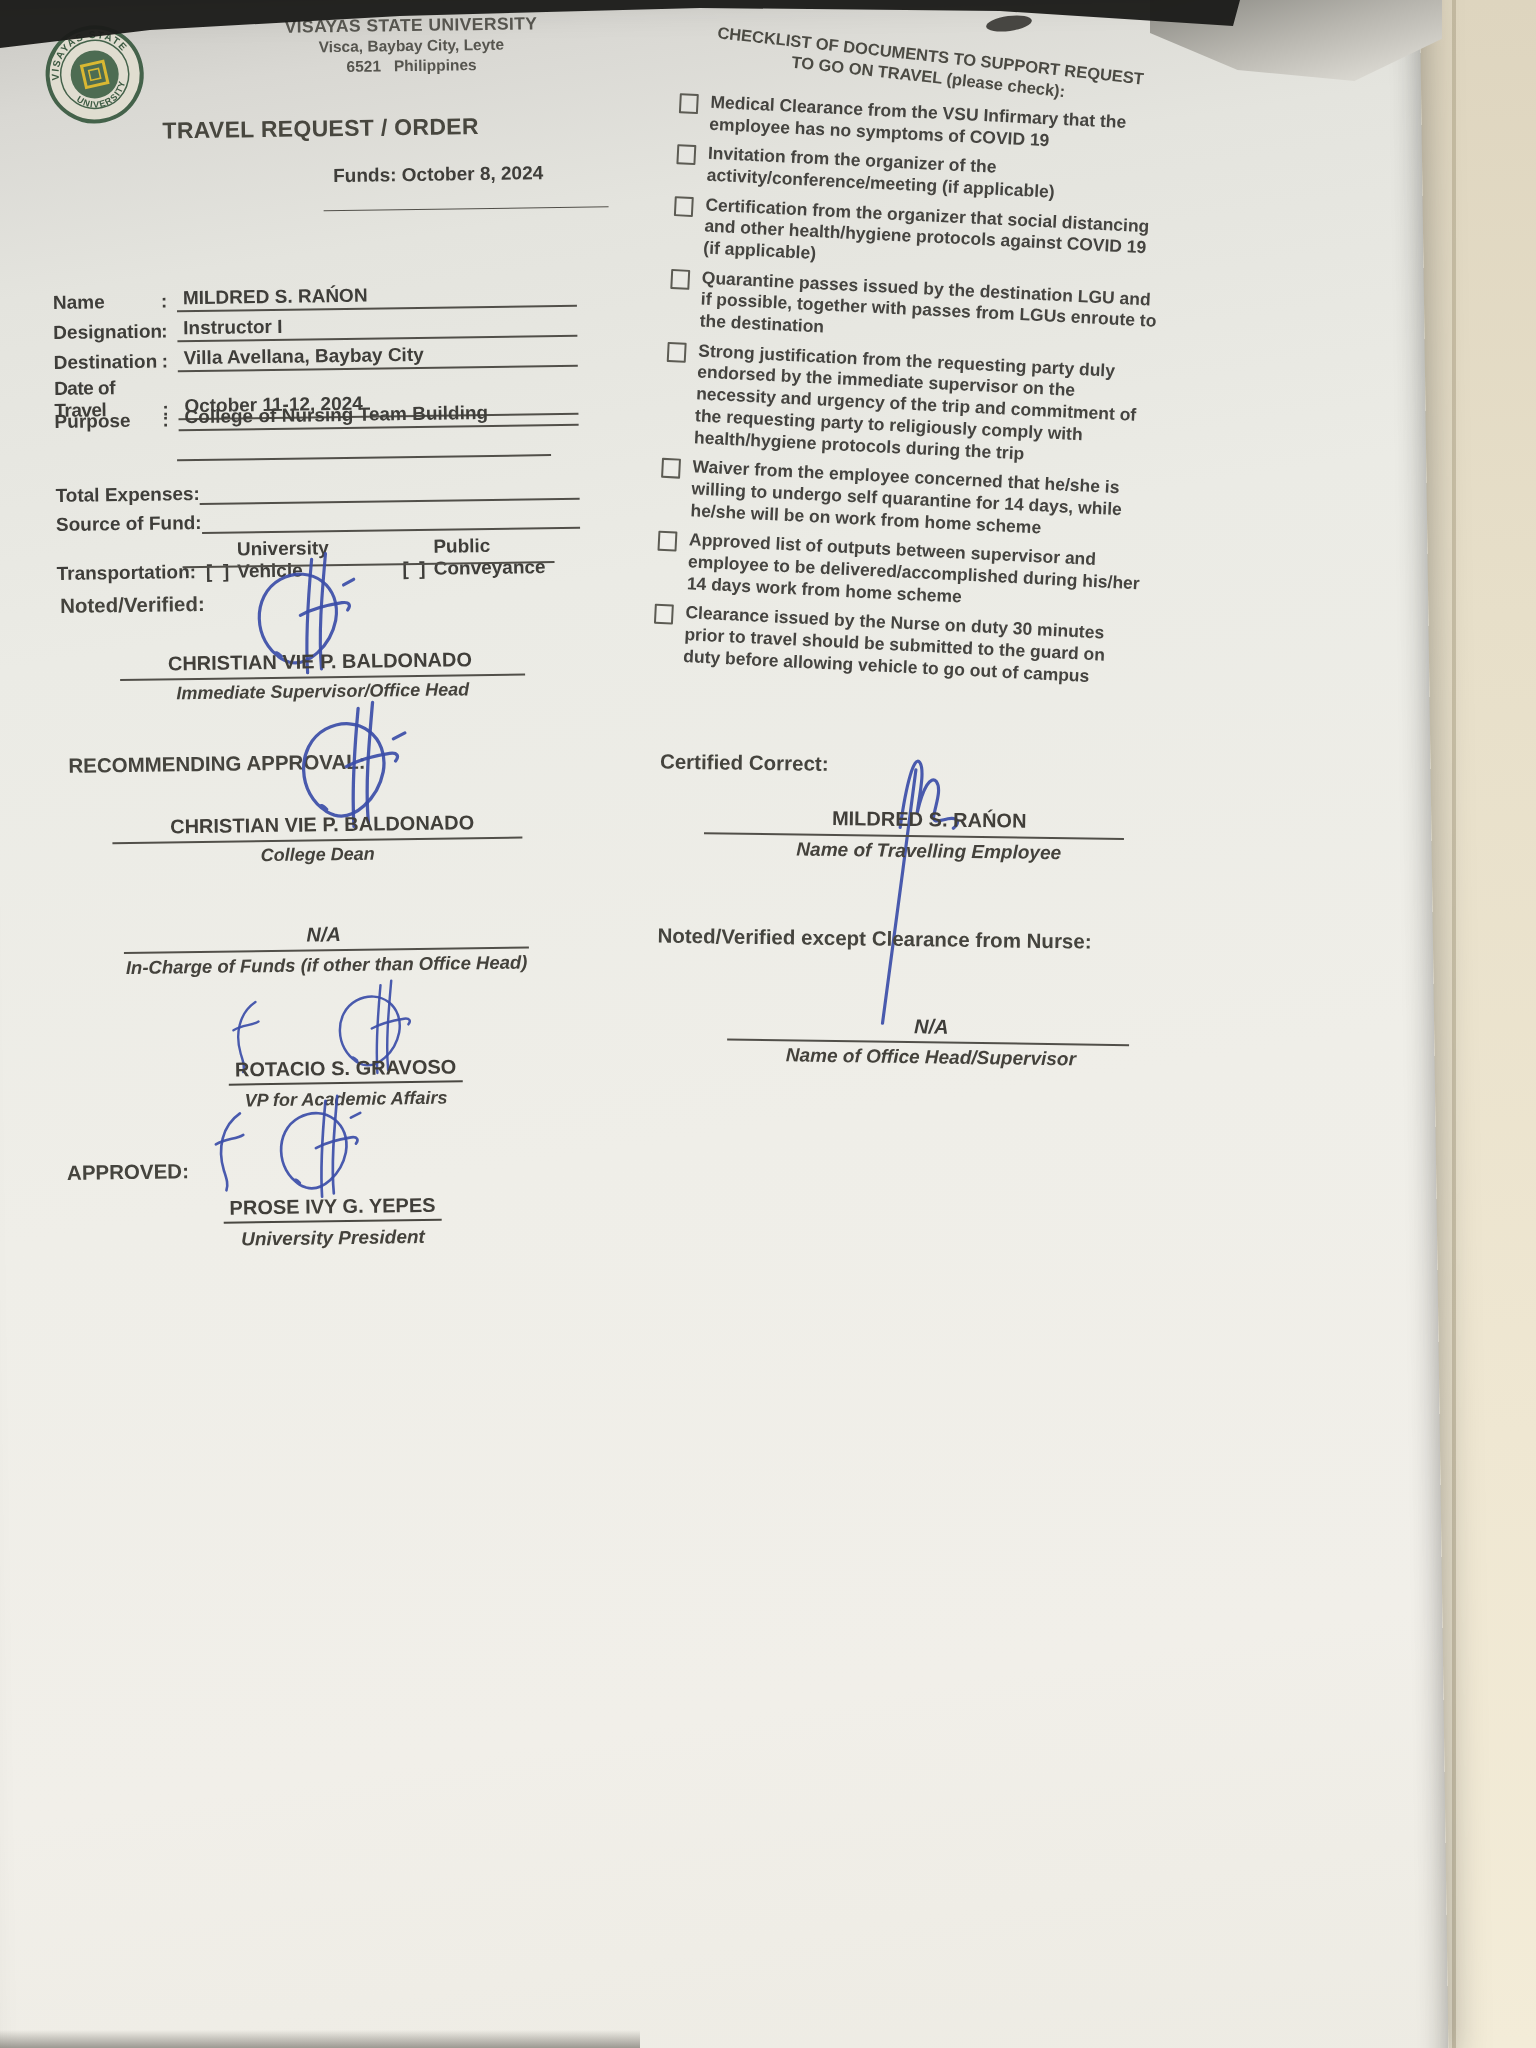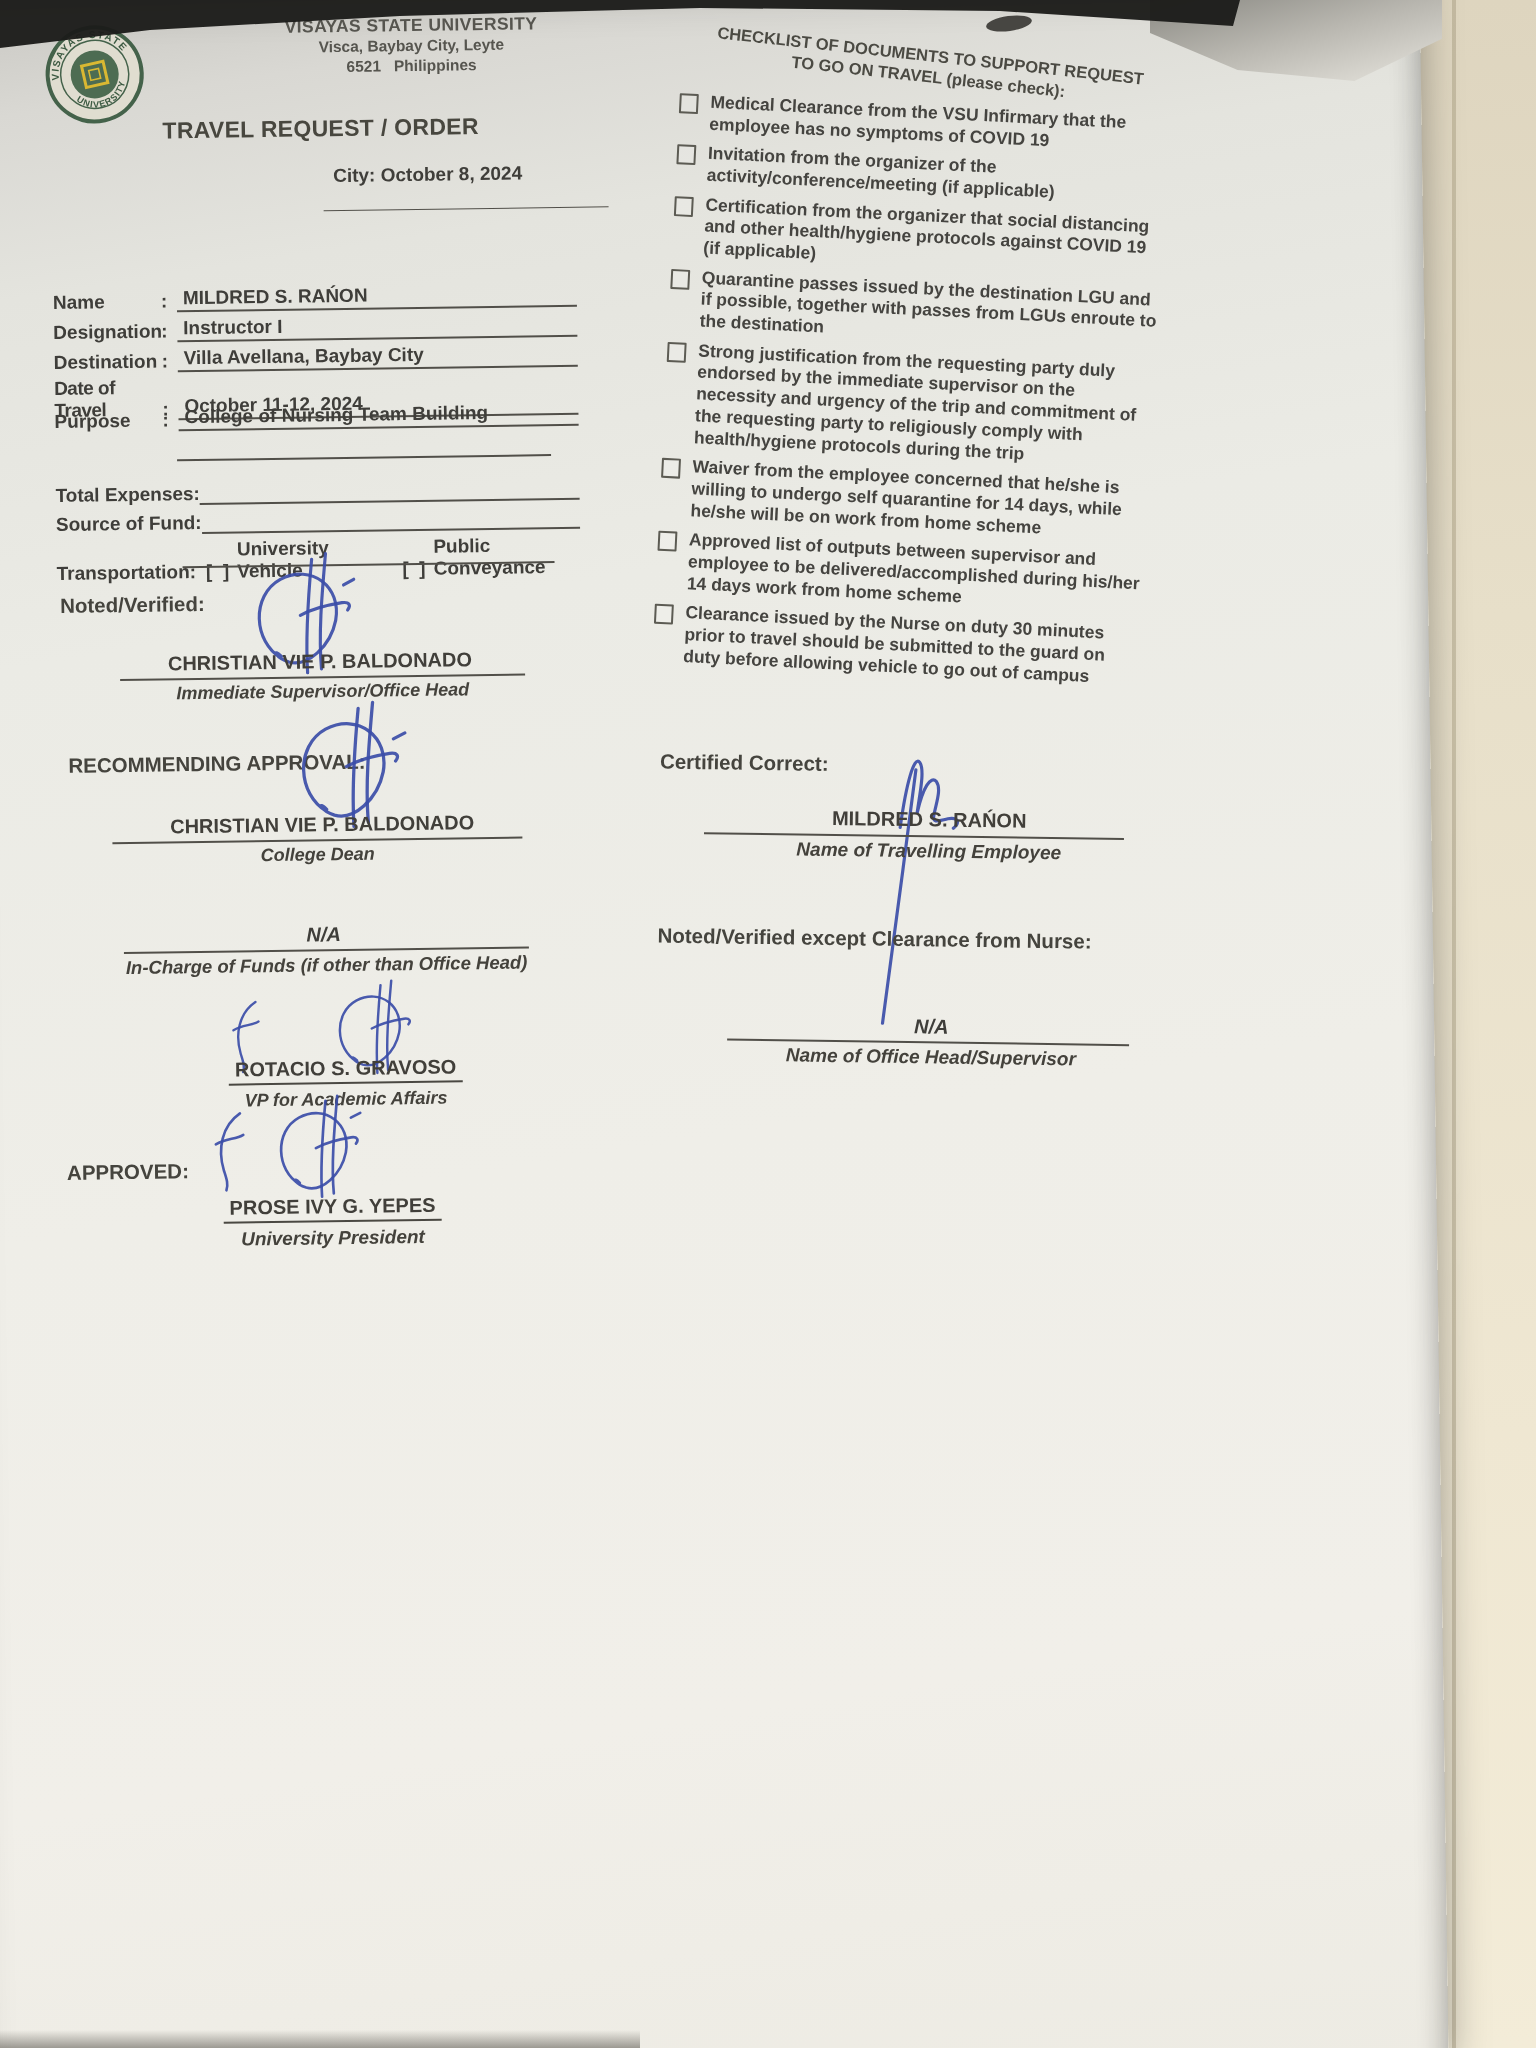--- a/index.html
+++ b/index.html
@@ -87,21 +87,21 @@
 
   <div class="abs univ-head ctr">
     <div class="univ-l1">VISAYAS STATE UNIVERSITY</div>
     <div class="univ-l2">Visca, Baybay City, Leyte</div>
     <div class="univ-l3">6521&nbsp;&nbsp;&nbsp;Philippines</div>
   </div>
 
   <div class="abs form-title">TRAVEL REQUEST / ORDER</div>
 
   <div class="abs date-line">
-    <span>City:</span>
+    <span>Funds:</span>
     <span>October 8, 2024</span>
   </div>
   <div class="abs rule" style="left:361px;top:231px;width:285px;border-bottom-width:1.5px;"></div>
 
   <div class="abs frow" style="top:306px;">
     <span class="lbl">Name</span>
     <span class="sep">:</span>
     <span class="val">MILDRED S. RAŃON</span>
   </div>
   <div class="abs frow" style="top:336px;">

